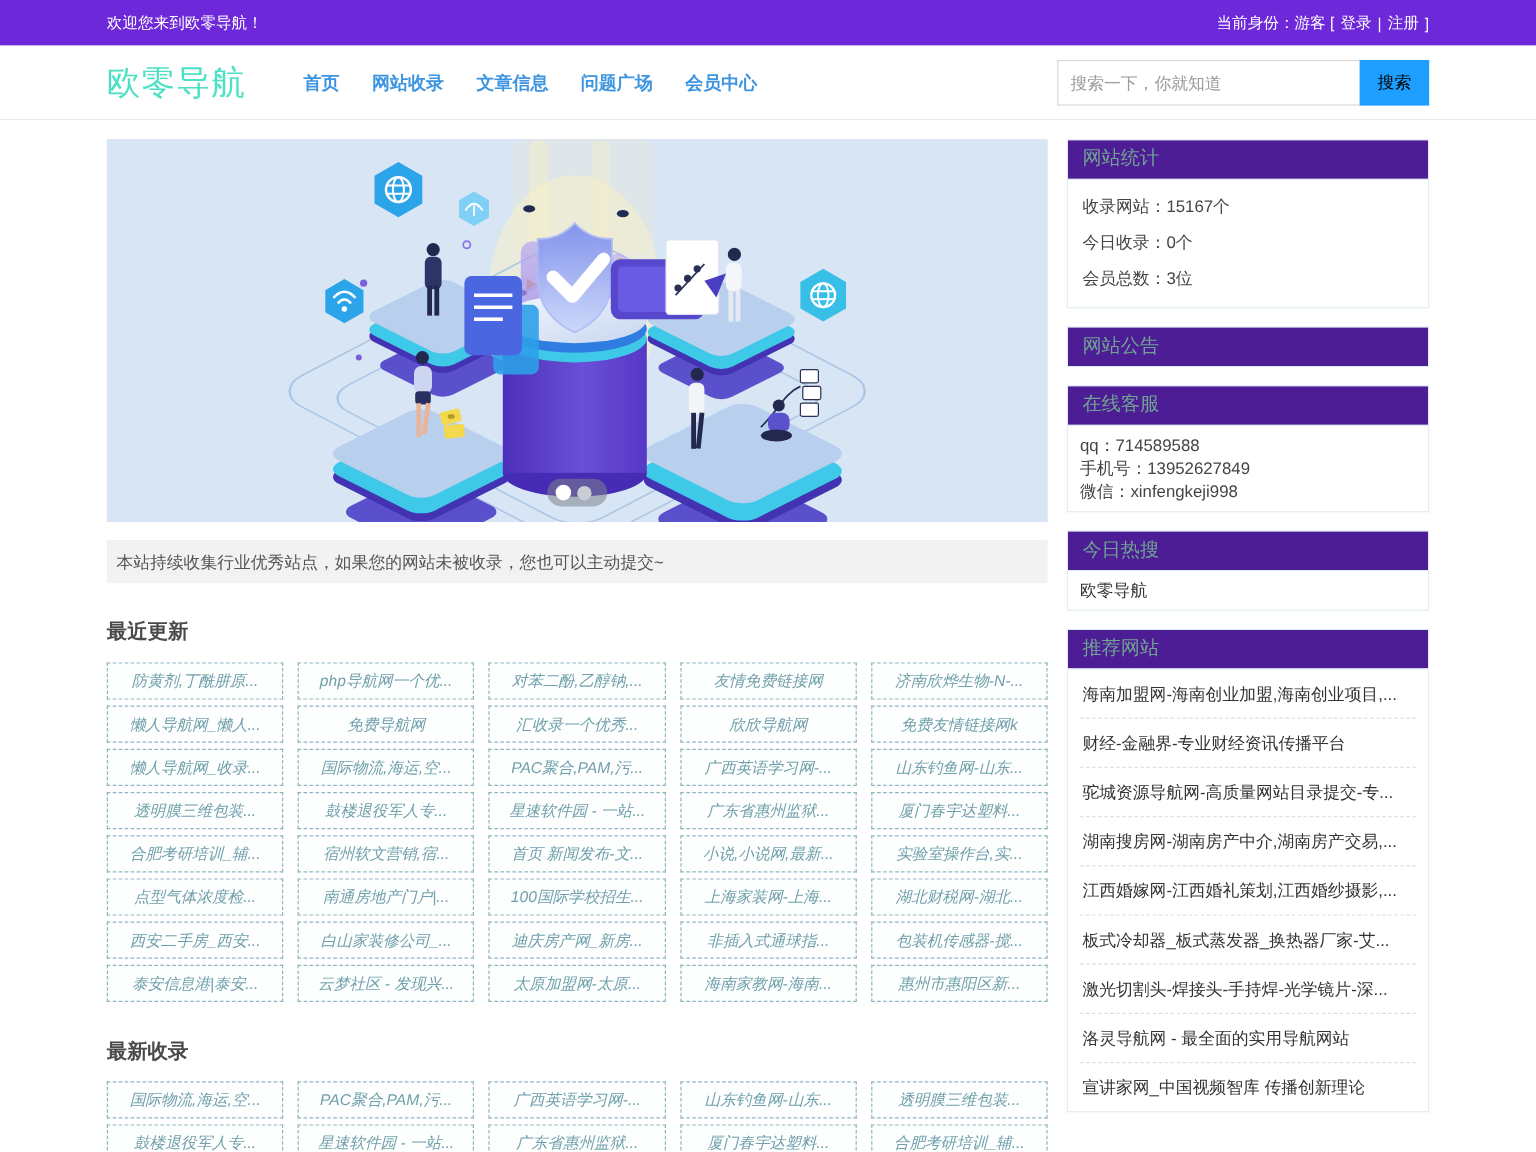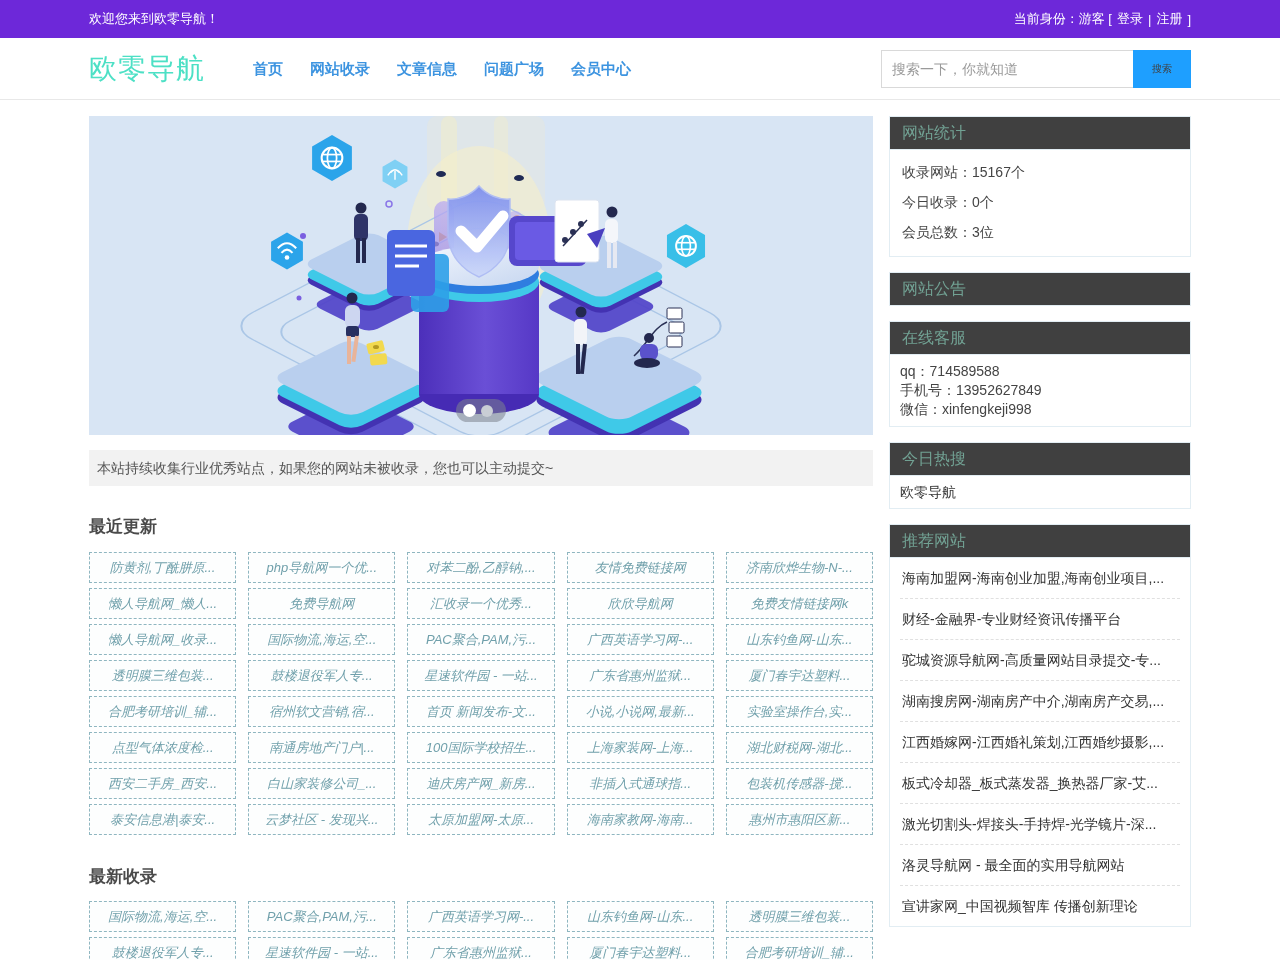--- a/index.html
+++ b/index.html
@@ -16,21 +16,21 @@
 
   
   .header { height:62px; background:#fff; border-bottom:1px solid #e8e8e8; }
   .header .inner { display:flex; align-items:center; height:62px; }
   .logo { font-size:28px; color:#4ce0c5; letter-spacing:1px; cursor:pointer; white-space:nowrap; }
   .nav { display:flex; margin-left:48px; gap:27px;font-weight:bold; }
   .nav a { color:#3d94e0; font-size:15px; text-decoration:none; cursor:pointer; white-space:nowrap; }
   .search { margin-left:auto; display:flex; }
   .search input { width:252px; height:38px; border:1px solid #d9d9d9; border-right:none; padding:0 10px; font-size:14px; color:#333; outline:none; }
   .search input::placeholder { color:#9a9a9a; }
-  .search button { width:58px; height:38px; background:#1e9fff; color:#404040; border:none; font-size:10px; cursor:pointer; }
+  .search button { width:58px; height:38px; background:#1e9fff; color:#000000; border:none; font-size:14px; cursor:pointer; }
 
   
   .container { display:flex; gap:16px; margin-top:16px; }
   .main { width:784px; }
   .side { width:302px; }
 
   
   .banner { width:784px; height:319px; position:relative; background:#d8e5f4; overflow:hidden; }
   .banner svg { display:block; }
   .dots { position:absolute; left:50%; transform:translateX(-50%); bottom:13px; width:50px; height:23px;
@@ -44,21 +44,21 @@
 
   
   .sec-title { margin-top:29px; font-size:17px; font-weight:600; color:#4a4a4a; }
   .grid { margin-top:14px; display:grid; grid-template-columns:repeat(5,1fr); column-gap:12px; row-gap:5px;font-style:italic; }
   .grid a { display:block; height:31px; line-height:29px; border:1px dashed #8fb6c0; background:#fdfefe; color:#70a0ab;
             font-size:13px; text-align:center; padding:0 8px; white-space:nowrap; overflow:hidden; text-decoration:none; cursor:pointer; }
   .sec2 { margin-top:30px; }
 
   
   .panel { border:1px solid #e2edf3; margin-bottom:15px; background:#fff; }
-  .panel-hd { height:32px; line-height:32px; background:#404040; color:#71a193; font-size:16px; padding:0 12px; }
+  .panel-hd { height:32px; line-height:32px; background:#4c1d95; color:#71a193; font-size:16px; padding:0 12px; }
   .panel-bd { border-top:1px solid #e2edf3; }
   .stats-bd { padding:12px; }
   .stats-bd div { font-size:14px; color:#444; line-height:20px; margin-bottom:10px; }
   .stats-bd div:last-child { margin-bottom:2px; }
   .svc-bd { padding:7px 10px; }
   .svc-bd div { font-size:14px; color:#444; line-height:19px; }
   .hot-bd { padding:5px 10px; }
   .hot-bd a { display:block; font-size:14px; color:#333; line-height:22px; text-decoration:none; cursor:pointer; }
   .rec-bd { padding:0 10px; }
   .rec-bd a { display:block; font-size:14px; color:#333; line-height:20px; padding:10px 2px; border-bottom:1px dashed #e0e0e0;

